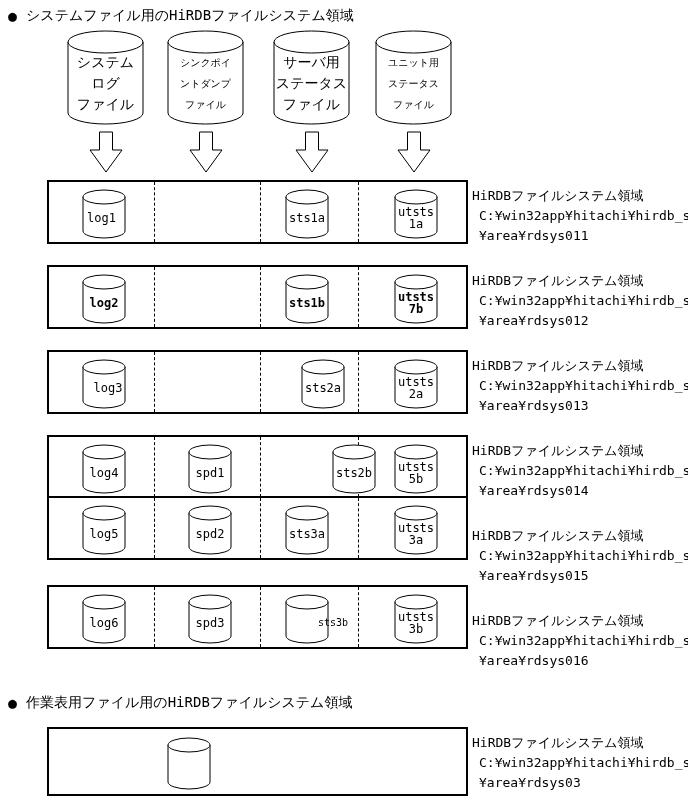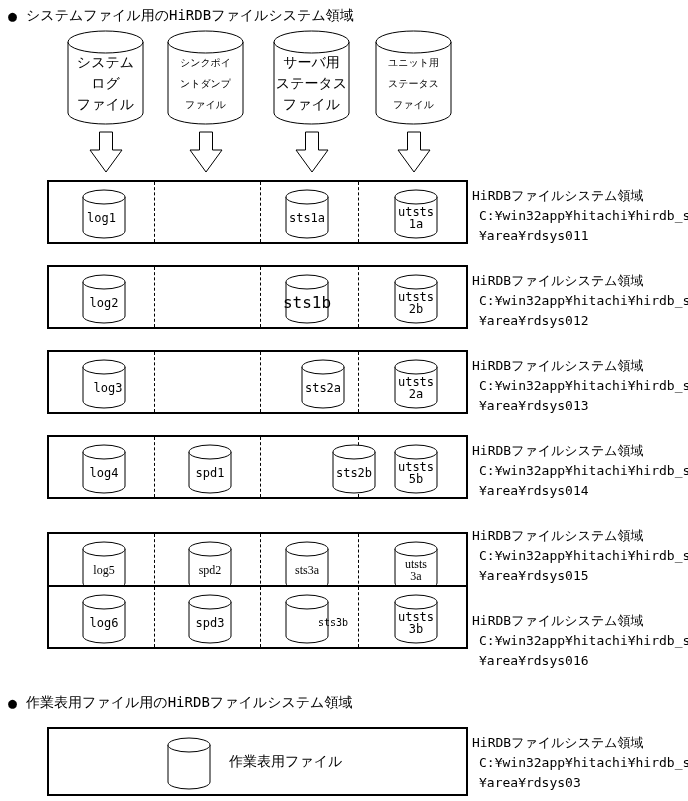--- a/index.html
+++ b/index.html
@@ -141,50 +141,50 @@
             <div class="cyl-line">utsts</div>
             <div class="cyl-line">1a</div>
           </div>
         </div>
       </div>
       <div class="area-text" style="top: 186px;">
         <div class="area-line">HiRDBファイルシステム領域</div>
         <div class="area-line indent">C:¥win32app¥hitachi¥hirdb_s</div>
         <div class="area-line indent">¥area¥rdsys011</div>
       </div>
-      <div class="row-box" style="top: 265px;">
+      <div class="row-box" style="top: 265px; font-weight: bold;">
         <div class="divider" style="left: 105px;"></div>
         <div class="divider" style="left: 211px;"></div>
         <div class="divider" style="left: 309px;"></div>
         <div class="cyl" style="left: 33px; top: 7px; width: 44px; height: 50px;">
           <svg width="44" height="50">
             <path d="M1 8 L1 42 A21 7 0 0 0 43 42 L43 8" fill="#fff" stroke="#000000"></path>
             <ellipse cx="22" cy="8" rx="21" ry="7" fill="#fff" stroke="#000000"></ellipse>
           </svg>
           <div class="cyl-label" style="font-size: 12px; line-height: 12px; padding-top: 7px;">
             <div class="cyl-line">log2</div>
           </div>
         </div>
         <div class="cyl" style="left: 236px; top: 7px; width: 44px; height: 50px;">
           <svg width="44" height="50">
             <path d="M1 8 L1 42 A21 7 0 0 0 43 42 L43 8" fill="#fff" stroke="#000000"></path>
             <ellipse cx="22" cy="8" rx="21" ry="7" fill="#fff" stroke="#000000"></ellipse>
           </svg>
-          <div class="cyl-label" style="font-size: 16px; line-height: 12px; padding-top: 7px;">
+          <div class="cyl-label" style="font-size: 12px; line-height: 12px; padding-top: 7px;">
             <div class="cyl-line">sts1b</div>
           </div>
         </div>
         <div class="cyl" style="left: 345px; top: 7px; width: 44px; height: 50px;">
           <svg width="44" height="50">
             <path d="M1 8 L1 42 A21 7 0 0 0 43 42 L43 8" fill="#fff" stroke="#000000"></path>
             <ellipse cx="22" cy="8" rx="21" ry="7" fill="#fff" stroke="#000000"></ellipse>
           </svg>
           <div class="cyl-label" style="font-size: 12px; line-height: 12px; padding-top: 7px;">
             <div class="cyl-line">utsts</div>
-            <div class="cyl-line">2b</div>
+            <div class="cyl-line">7b</div>
           </div>
         </div>
       </div>
       <div class="area-text" style="top: 271px;">
         <div class="area-line">HiRDBファイルシステム領域</div>
         <div class="area-line indent">C:¥win32app¥hitachi¥hirdb_s</div>
         <div class="area-line indent">¥area¥rdsys012</div>
       </div>
       <div class="row-box" style="top: 350px;">
         <div class="divider" style="left: 105px;"></div>
@@ -264,21 +264,21 @@
             <div class="cyl-line">utsts</div>
             <div class="cyl-line">5b</div>
           </div>
         </div>
       </div>
       <div class="area-text" style="top: 441px;">
         <div class="area-line">HiRDBファイルシステム領域</div>
         <div class="area-line indent">C:¥win32app¥hitachi¥hirdb_s</div>
         <div class="area-line indent">¥area¥rdsys014</div>
       </div>
-      <div class="row-box" style="top: 532px; font-family: Liberation Serif, serif;">
+      <div class="row-box" style="top: 496px;">
         <div class="divider" style="left: 105px;"></div>
         <div class="divider" style="left: 211px;"></div>
         <div class="divider" style="left: 309px;"></div>
         <div class="cyl" style="left: 33px; top: 7px; width: 44px; height: 50px;">
           <svg width="44" height="50">
             <path d="M1 8 L1 42 A21 7 0 0 0 43 42 L43 8" fill="#fff" stroke="#000000"></path>
             <ellipse cx="22" cy="8" rx="21" ry="7" fill="#fff" stroke="#000000"></ellipse>
           </svg>
           <div class="cyl-label" style="font-size: 12px; line-height: 12px; padding-top: 7px;">
             <div class="cyl-line">log5</div>
@@ -366,21 +366,20 @@
         <div class="area-line indent">¥area¥rdsys016</div>
       </div>
     </div>
 
   <div class="section-title" style="top:694px">
     <span class="bullet">●</span>
     <span class="title-text">作業表用ファイル用のHiRDBファイルシステム領域</span>
   </div>
 
   <div class="row-box worktable-box" id="worktable-box">
-    <div class="worktable-label">作業表用ファイル</div>
   <div class="cyl" style="left: 118px; top: 8px; width: 44px; height: 53px;">
         <svg width="44" height="53">
           <path d="M1 8 L1 45 A21 7 0 0 0 43 45 L43 8" fill="#fff" stroke="#000000"></path>
           <ellipse cx="22" cy="8" rx="21" ry="7" fill="#fff" stroke="#000000"></ellipse>
         </svg>
       </div>
     </div>
 
   <div class="area-text" style="top:733px">
     <div class="area-line">HiRDBファイルシステム領域</div>

